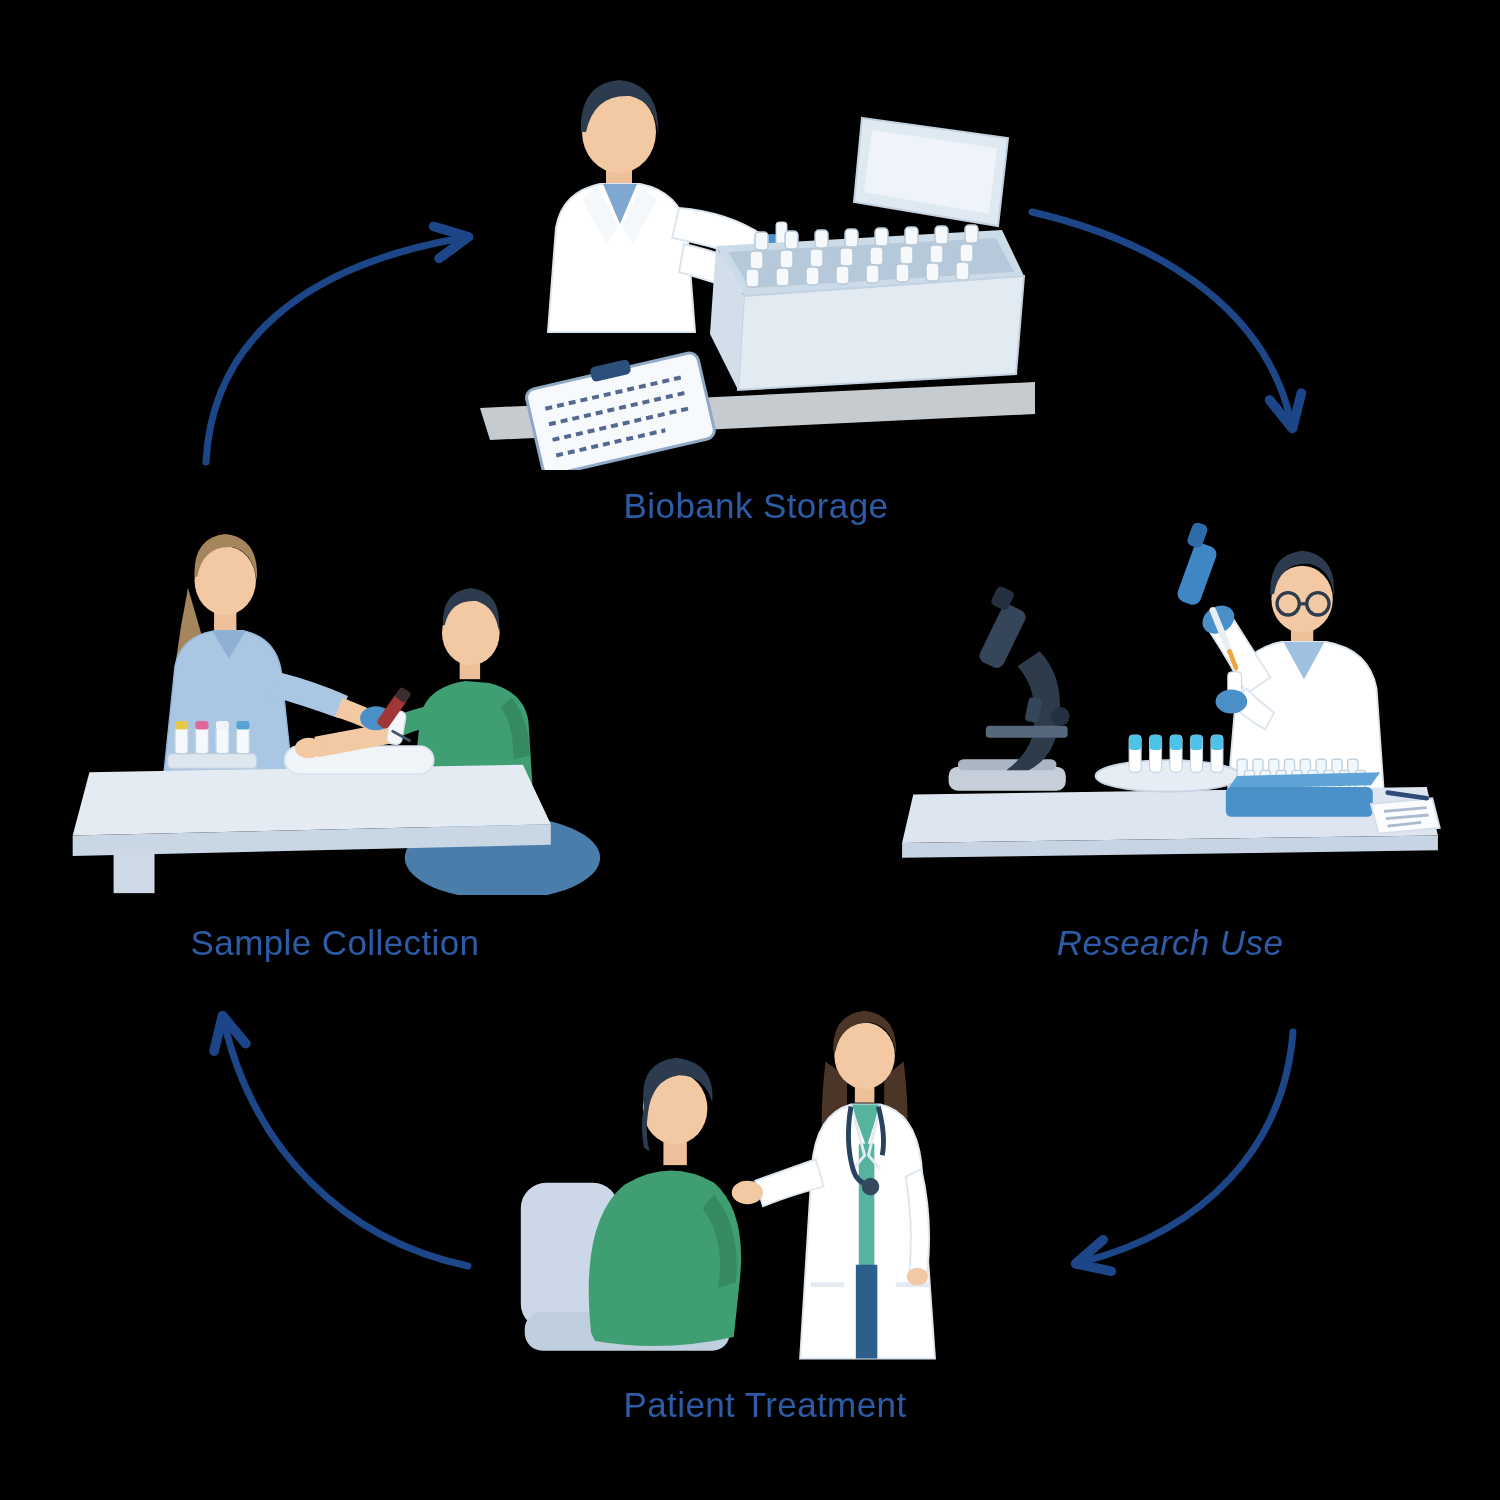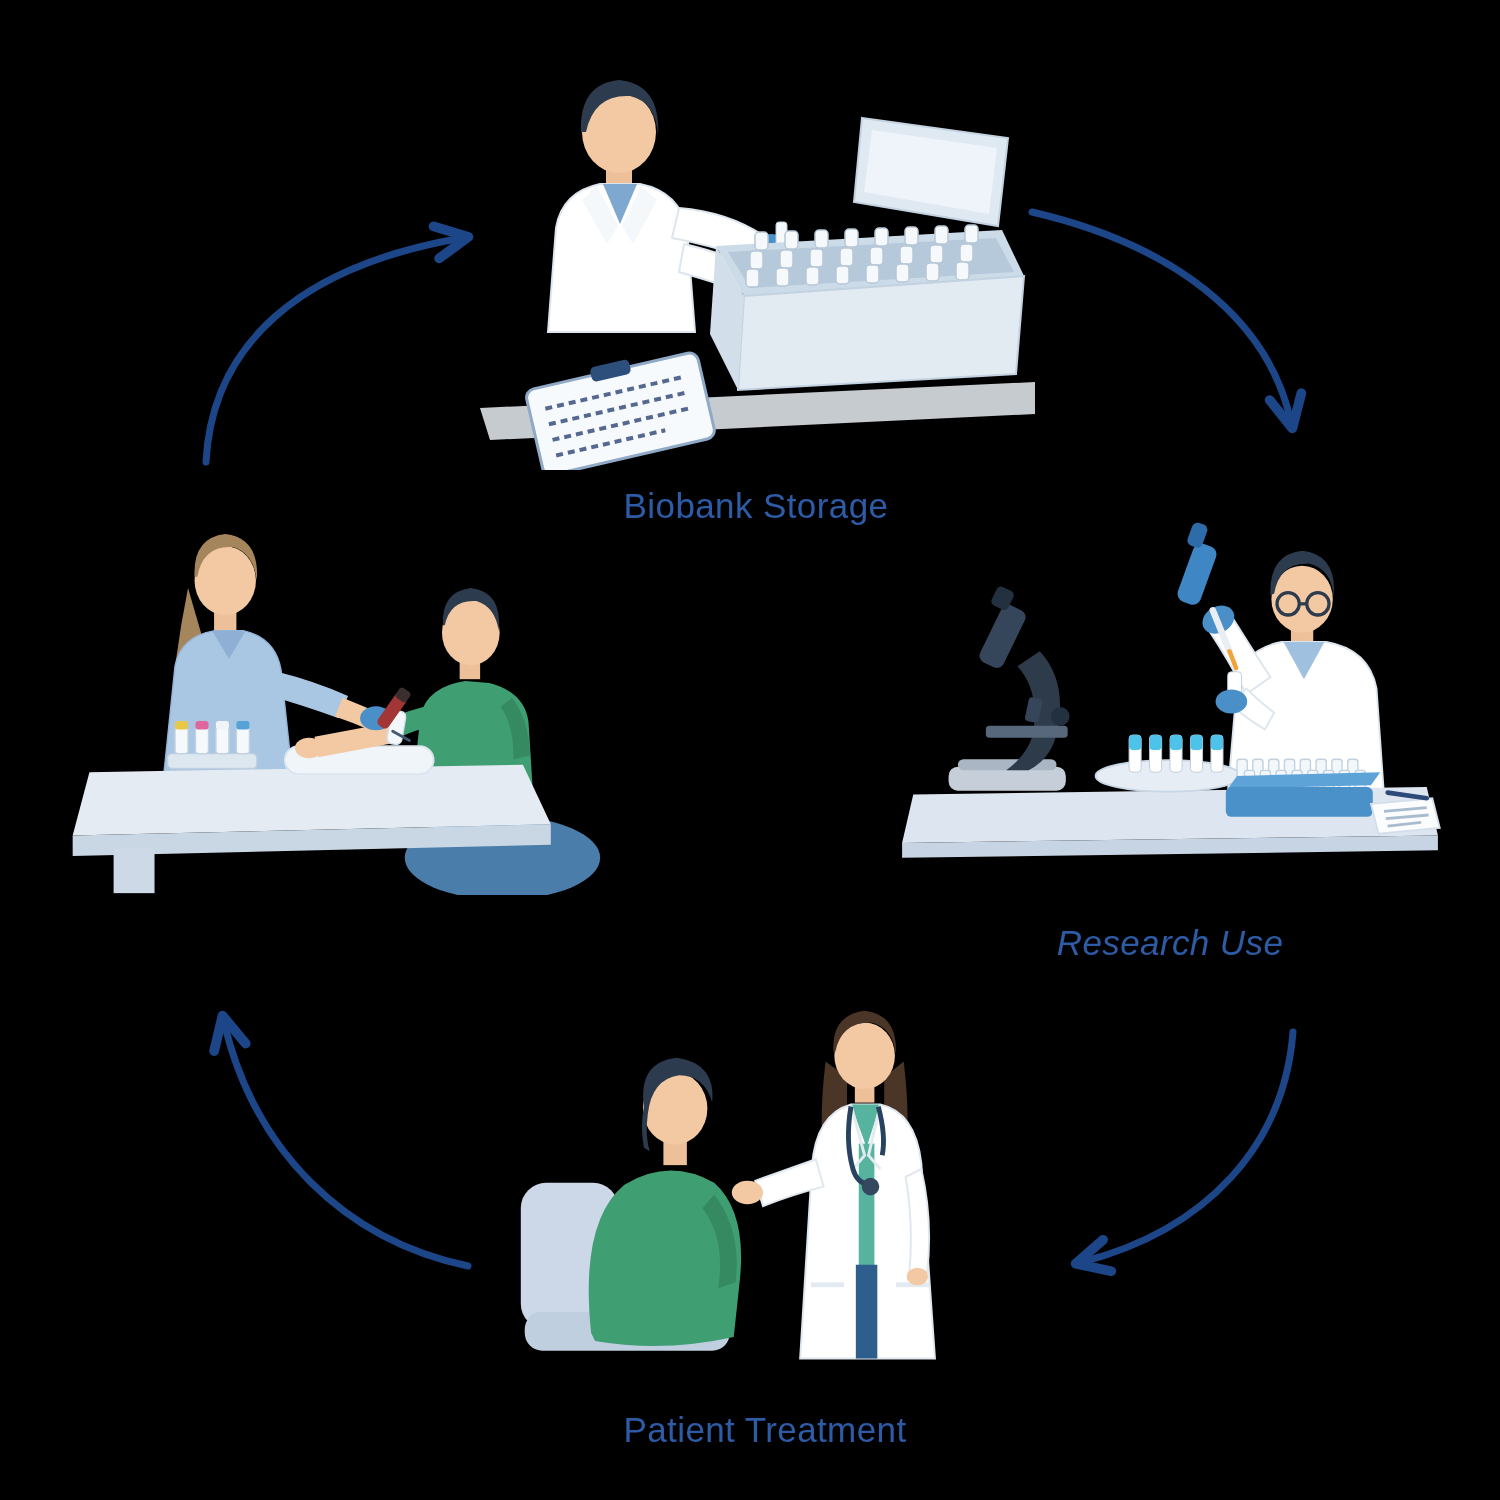--- a/index.html
+++ b/index.html
@@ -15,21 +15,21 @@
   .node-label{
     color:var(--label,#2d5ba6);
     font-size:35px;letter-spacing:.4px;text-align:center;white-space:nowrap;
   }
   .node-top{left:455px;top:40px;width:590px;}
   .node-left{left:60px;top:495px;width:550px;}
   .node-right{left:895px;top:495px;width:550px;font-style:italic;}
   .node-bottom{left:480px;top:960px;width:570px;}
   .node-top .node-label{margin-top:16px;margin-left:12px;}
   .node-left .node-label,.node-right .node-label{margin-top:28px;}
-  .node-bottom .node-label{margin-top:30px;}
+  .node-bottom .node-label{margin-top:5px;}
 </style>
 </head>
 <body>
 
 <div class="canvas">
 
   <svg class="arrows" viewBox="0 0 1500 1500">
     <defs>
       <marker id="ah" viewBox="0 0 14 14" refX="10" refY="7" markerWidth="6.5" markerHeight="6.5" orient="auto-start-reverse">
         <path d="M2 2 L12 7 L2 12" fill="none" stroke="#1d4689" stroke-width="3" stroke-linecap="round" stroke-linejoin="round"></path>
@@ -234,20 +234,21 @@
             <rect x="140" y="250" width="14" height="28" rx="3"></rect>
             <rect x="162" y="250" width="14" height="28" rx="3"></rect>
             <rect x="184" y="250" width="14" height="28" rx="3"></rect>
         </g>
         <rect x="118" y="243" width="14" height="9" rx="3" fill="#e8c84a"></rect>
         <rect x="140" y="243" width="14" height="9" rx="3" fill="#e0679d"></rect>
         <rect x="162" y="243" width="14" height="9" rx="3" fill="#f0f3f7"></rect>
         <rect x="184" y="243" width="14" height="9" rx="3" fill="#57a3d6"></rect>
       </g>
     </svg>
+    <figcaption class="node-label">Sample Collection</figcaption>
   </figure>
 
   <figure class="node node-bottom" style="margin:0;">
     <svg class="illus" width="570" height="420" viewBox="0 0 580 430">
       <g>
         <rect x="40" y="228" width="100" height="150" rx="26" fill="#ccd8e7"></rect>
         <rect x="44" y="360" width="210" height="40" rx="18" fill="#bfcfe0"></rect>
       </g>
       <g>
         <rect x="186" y="186" width="24" height="24" fill="#eec09a"></rect>

